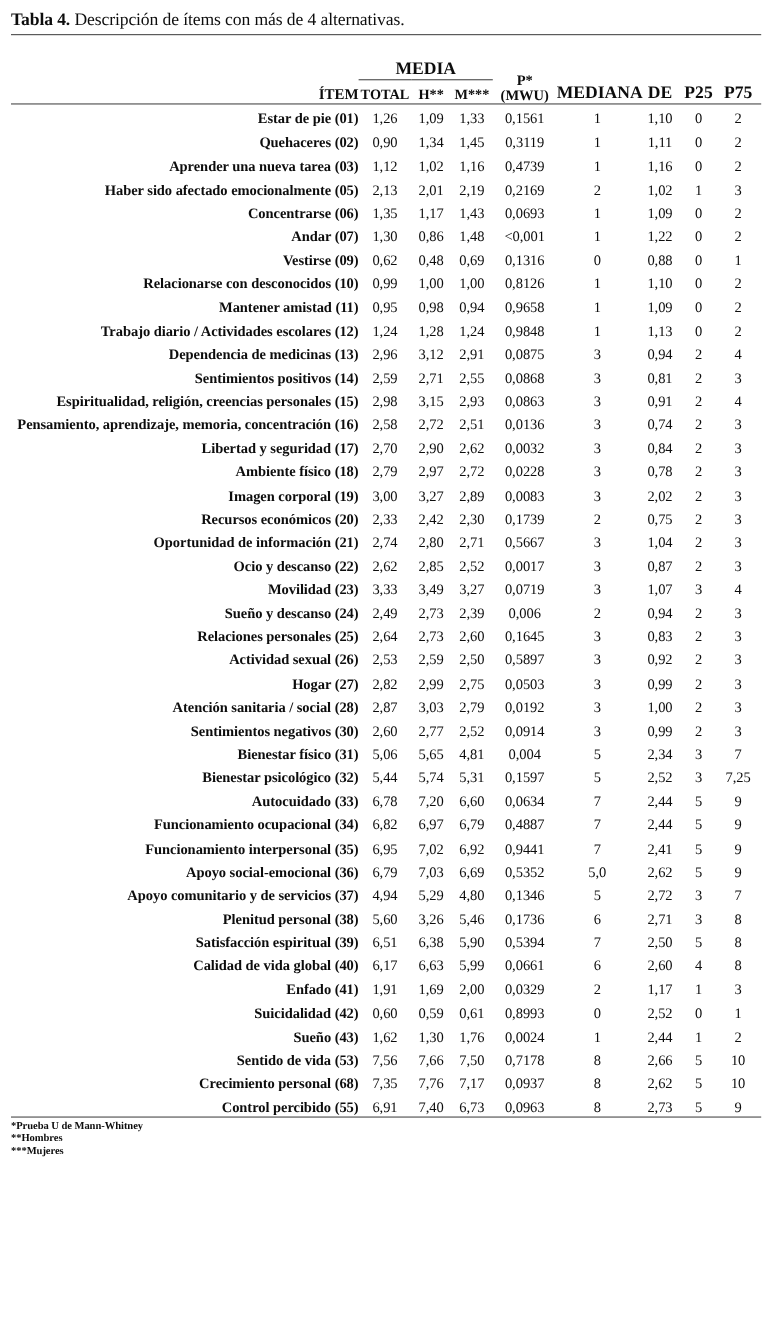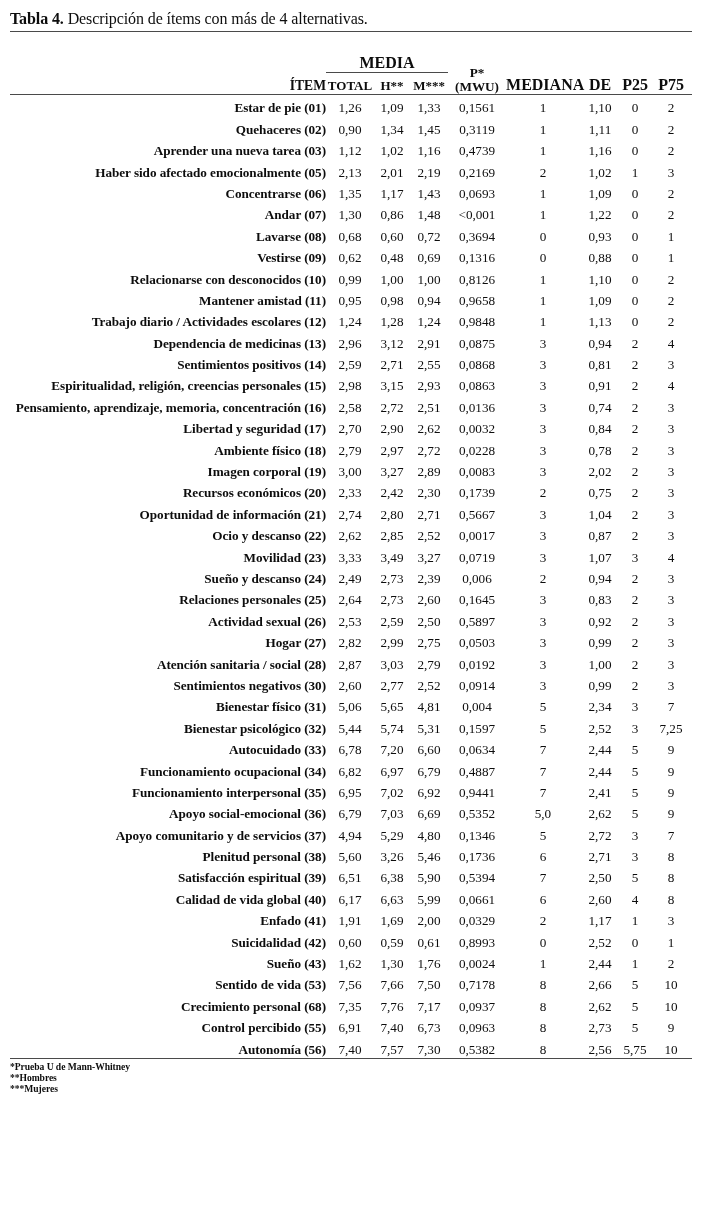--- a/index.html
+++ b/index.html
@@ -239,31 +239,20 @@
           <td class="num">1,30</td>
           <td class="num">0,86</td>
           <td class="num">1,48</td>
           <td class="num">&lt;0,001</td>
           <td class="num">1</td>
           <td class="num">1,22</td>
           <td class="num">0</td>
           <td class="num">2</td>
         </tr>
         <tr>
-          <td class="item">Lavarse (08)</td>
-          <td class="num">0,68</td>
-          <td class="num">0,60</td>
-          <td class="num">0,72</td>
-          <td class="num">0,3694</td>
-          <td class="num">0</td>
-          <td class="num">0,93</td>
-          <td class="num">0</td>
-          <td class="num">1</td>
-        </tr>
-        <tr>
           <td class="item">Vestirse (09)</td>
           <td class="num">0,62</td>
           <td class="num">0,48</td>
           <td class="num">0,69</td>
           <td class="num">0,1316</td>
           <td class="num">0</td>
           <td class="num">0,88</td>
           <td class="num">0</td>
           <td class="num">1</td>
         </tr>
@@ -656,31 +645,20 @@
           <td class="item">Control percibido (55)</td>
           <td class="num">6,91</td>
           <td class="num">7,40</td>
           <td class="num">6,73</td>
           <td class="num">0,0963</td>
           <td class="num">8</td>
           <td class="num">2,73</td>
           <td class="num">5</td>
           <td class="num">9</td>
         </tr>
-        <tr>
-          <td class="item">Autonomía (56)</td>
-          <td class="num">7,40</td>
-          <td class="num">7,57</td>
-          <td class="num">7,30</td>
-          <td class="num">0,5382</td>
-          <td class="num">8</td>
-          <td class="num">2,56</td>
-          <td class="num">5,75</td>
-          <td class="num">10</td>
-        </tr>
       </tbody>
   </table>
 
   <div class="rule-bottom"></div>
 
   <div id="notes">
     <div>*Prueba U de Mann-Whitney</div>
     <div>**Hombres</div>
     <div>***Mujeres</div>
   </div>

